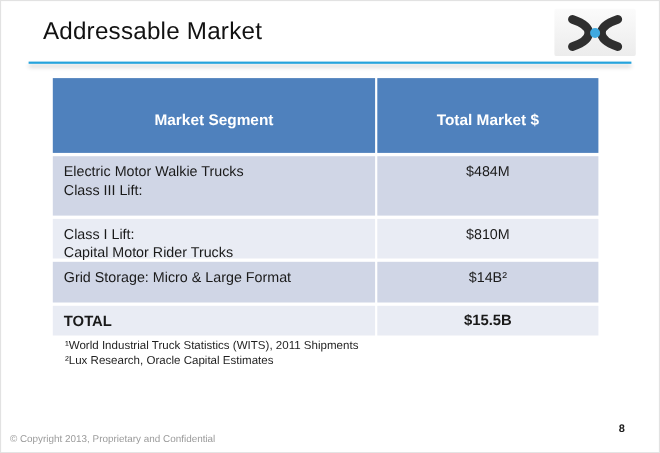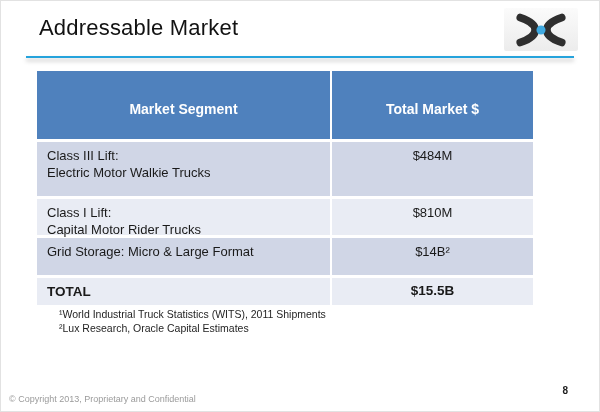--- a/index.html
+++ b/index.html
@@ -39,21 +39,21 @@
     width: 74px;
     height: 43px;
     background: linear-gradient(180deg, #fbfbfb 0%, #ececec 100%);
     border-radius: 2px;
     display: flex;
     align-items: center;
     justify-content: center;
   }
   .market-table {
     position: absolute;
-    left: 36px;
+    left: 47px;
     top: 70px;
     width: 496px;
     display: flex;
     flex-direction: column;
     border-radius: 18px;
   }
   .t-row { display: flex; margin-bottom: 3px; }
   .cell-seg { width: 293px; box-sizing: border-box; }
   .cell-val { width: 201px; margin-left: 2px; box-sizing: border-box; text-align: center; }
   .header-row { height: 68px; }
@@ -132,22 +132,22 @@
 
   <div class="market-table">
 
     <div class="t-row header-row">
       <div class="cell-seg">Market Segment</div>
       <div class="cell-val">Total Market $</div>
     </div>
 
     <div class="t-row body-row row-1 band-dark">
       <div class="cell-seg">
+        <div>Electric Motor Walkie Trucks</div>
         <div>Class III Lift:</div>
-        <div>Electric Motor Walkie Trucks</div>
       </div>
       <div class="cell-val">$484M</div>
     </div>
 
     <div class="t-row body-row row-2 band-light">
       <div class="cell-seg">
         <div>Class I Lift:</div>
         <div>Capital Motor Rider Trucks</div>
       </div>
       <div class="cell-val">$810M</div>

